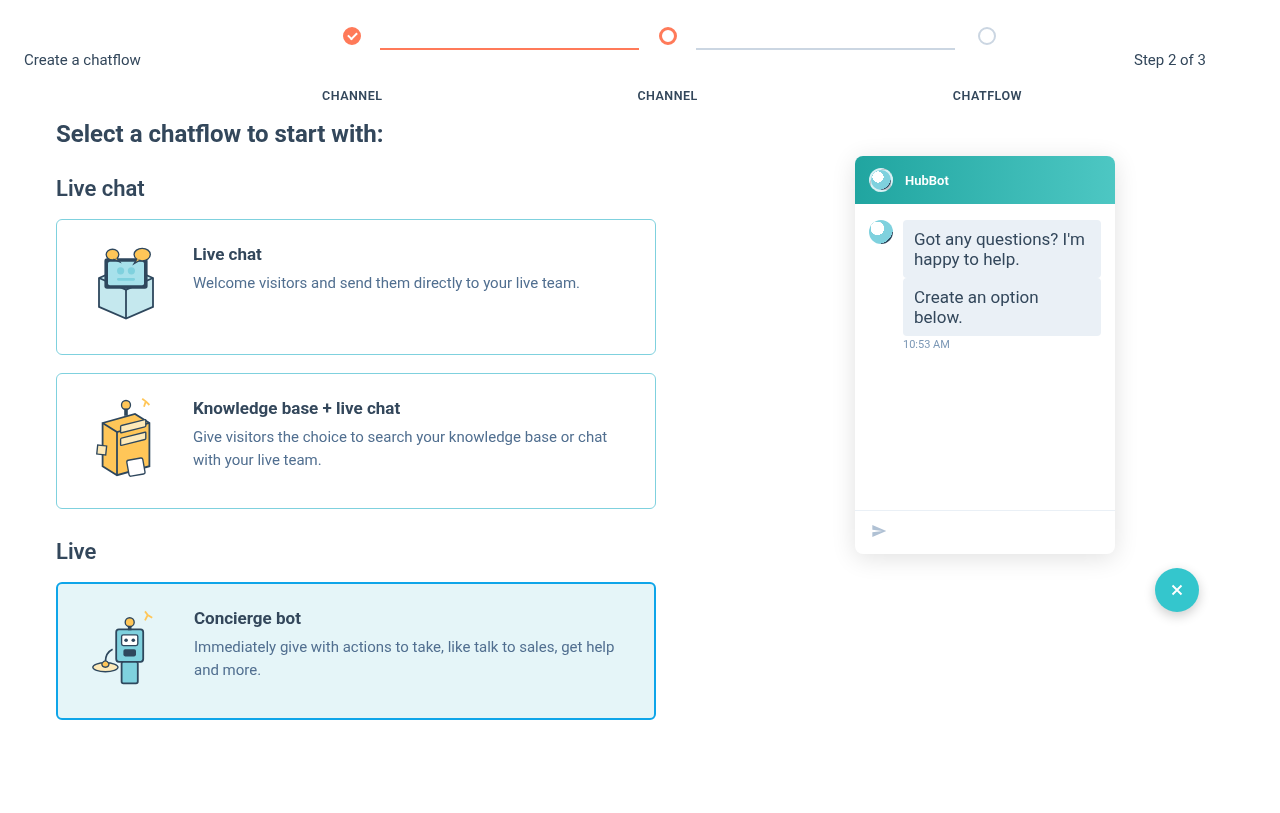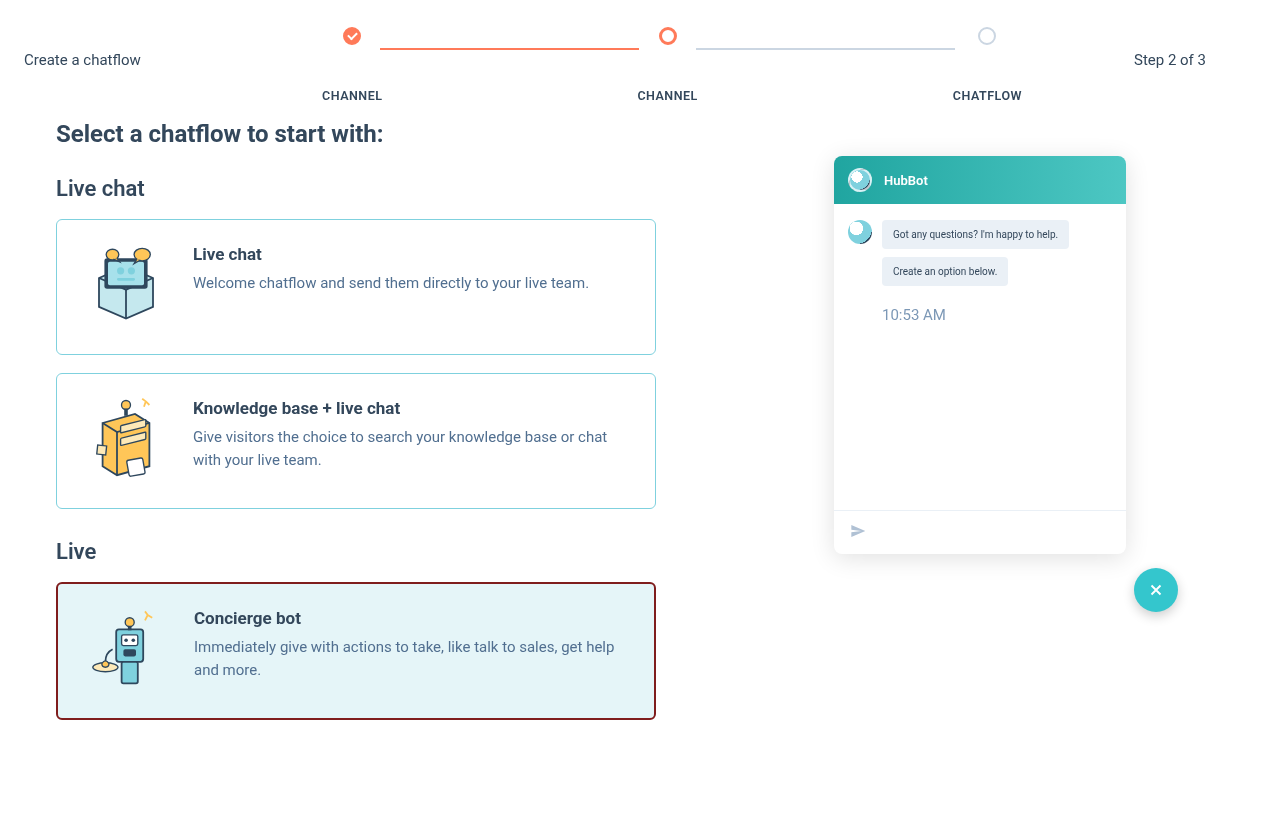--- a/index.html
+++ b/index.html
@@ -85,21 +85,21 @@
   .line.done { background: #ff7a59; }
   .step-count {
     font-size: 15px;
     color: #33475b;
     width: 140px;
     text-align: center;
   }
   .main {
     padding: 0 56px;
     display: flex;
-    gap: 38px;
+    gap: 59px;
   }
   .left { width: 600px; }
   .heading {
     font-size: 24px;
     font-weight: 700;
     color: #33475b;
     margin-bottom: 28px;
   }
   .section-h {
     font-size: 22px;
@@ -112,21 +112,21 @@
     border-radius: 6px;
     padding: 22px 24px;
     display: flex;
     gap: 22px;
     margin-bottom: 18px;
     cursor: pointer;
     background: #fff;
   }
   .card.selected {
     background: #e5f5f8;
-    border: 2px solid #7f1d1d;
+    border: 2px solid #0ea5e9;
   }
   .card-illus {
     width: 90px; height: 90px;
     flex-shrink: 0;
     display: flex; align-items: center; justify-content: center;
   }
   .card-illus svg { width: 90px; height: 90px; }
   .card-body { flex: 1; padding-top: 2px; }
   .card-title {
     font-size: 17px;
@@ -138,21 +138,21 @@
     font-size: 15px;
     color: #516f90;
     line-height: 1.5;
   }
   .right {
     flex: 1;
     position: relative;
     padding-top: 36px;
   }
   .preview {
-    width: 292px;
+    width: 260px;
     height: 398px;
     background: #fff;
     border-radius: 8px;
     box-shadow: 0 4px 24px rgba(0,0,0,0.12);
     margin-left: 140px;
     display: flex;
     flex-direction: column;
     overflow: hidden;
   }
   .preview-head {
@@ -183,29 +183,29 @@
     width: 24px; height: 24px;
     border-radius: 50%;
     background: radial-gradient(circle at 35% 35%, #fff 0 30%, #7fd1de 31% 70%, #2e475d 71%);
     flex-shrink: 0;
   }
   .msg-col { flex: 1; }
   .bubble {
     background: #eaf0f6;
     border-radius: 4px;
     padding: 9px 11px;
-    font-size: 10px;
+    font-size: 17px;
     color: #33475b;
     display: inline-block;
-    margin-bottom: 8px;
+    margin-bottom: 0;
   }
   .timestamp {
-    font-size: 15px;
+    font-size: 11px;
     color: #7c98b6;
-    margin-top: 12px;
+    margin-top: 2px;
   }
   .preview-foot {
     height: 44px;
     border-top: 1px solid #eaf0f6;
     display: flex;
     align-items: center;
     padding: 0 16px;
   }
   .send-icon { color: #b0c1d4; }
   .close-fab {
@@ -265,21 +265,21 @@
           <path d="M62 19 L59 24 L66 20" fill="#ffc658" stroke="#2e475d" stroke-width="1.5"></path>
           <ellipse cx="35" cy="14" rx="7" ry="6" fill="#ffc658" stroke="#2e475d" stroke-width="1.5"></ellipse>
           <path d="M40 18 L43 22 L36 19" fill="#ffc658" stroke="#2e475d" stroke-width="1.5"></path>
           <circle cx="44" cy="32" r="4" fill="#7fd1de"></circle>
           <circle cx="56" cy="32" r="4" fill="#7fd1de"></circle>
           <rect x="40" y="40" width="20" height="3" rx="1.5" fill="#7fd1de"></rect>
         </svg>
       </div>
       <div class="card-body">
         <div class="card-title">Live chat</div>
-        <div class="card-desc">Welcome chatflow and send them directly to your live team.</div>
+        <div class="card-desc">Welcome visitors and send them directly to your live team.</div>
       </div>
     </div>
 
     <div class="card">
       <div class="card-illus">
         <svg viewBox="0 0 100 100">
           <path d="M24 30 L60 20 L76 30 L76 78 L40 88 L24 78 Z" fill="#ffc658" stroke="#2e475d" stroke-width="2"></path>
           <path d="M24 30 L40 40 L76 30" fill="none" stroke="#2e475d" stroke-width="2"></path>
           <path d="M40 40 L40 88" stroke="#2e475d" stroke-width="2"></path>
           <rect x="44" y="44" width="28" height="8" rx="1" fill="#fde9b8" stroke="#2e475d" stroke-width="1.5" transform="skewY(-14)"></rect>

